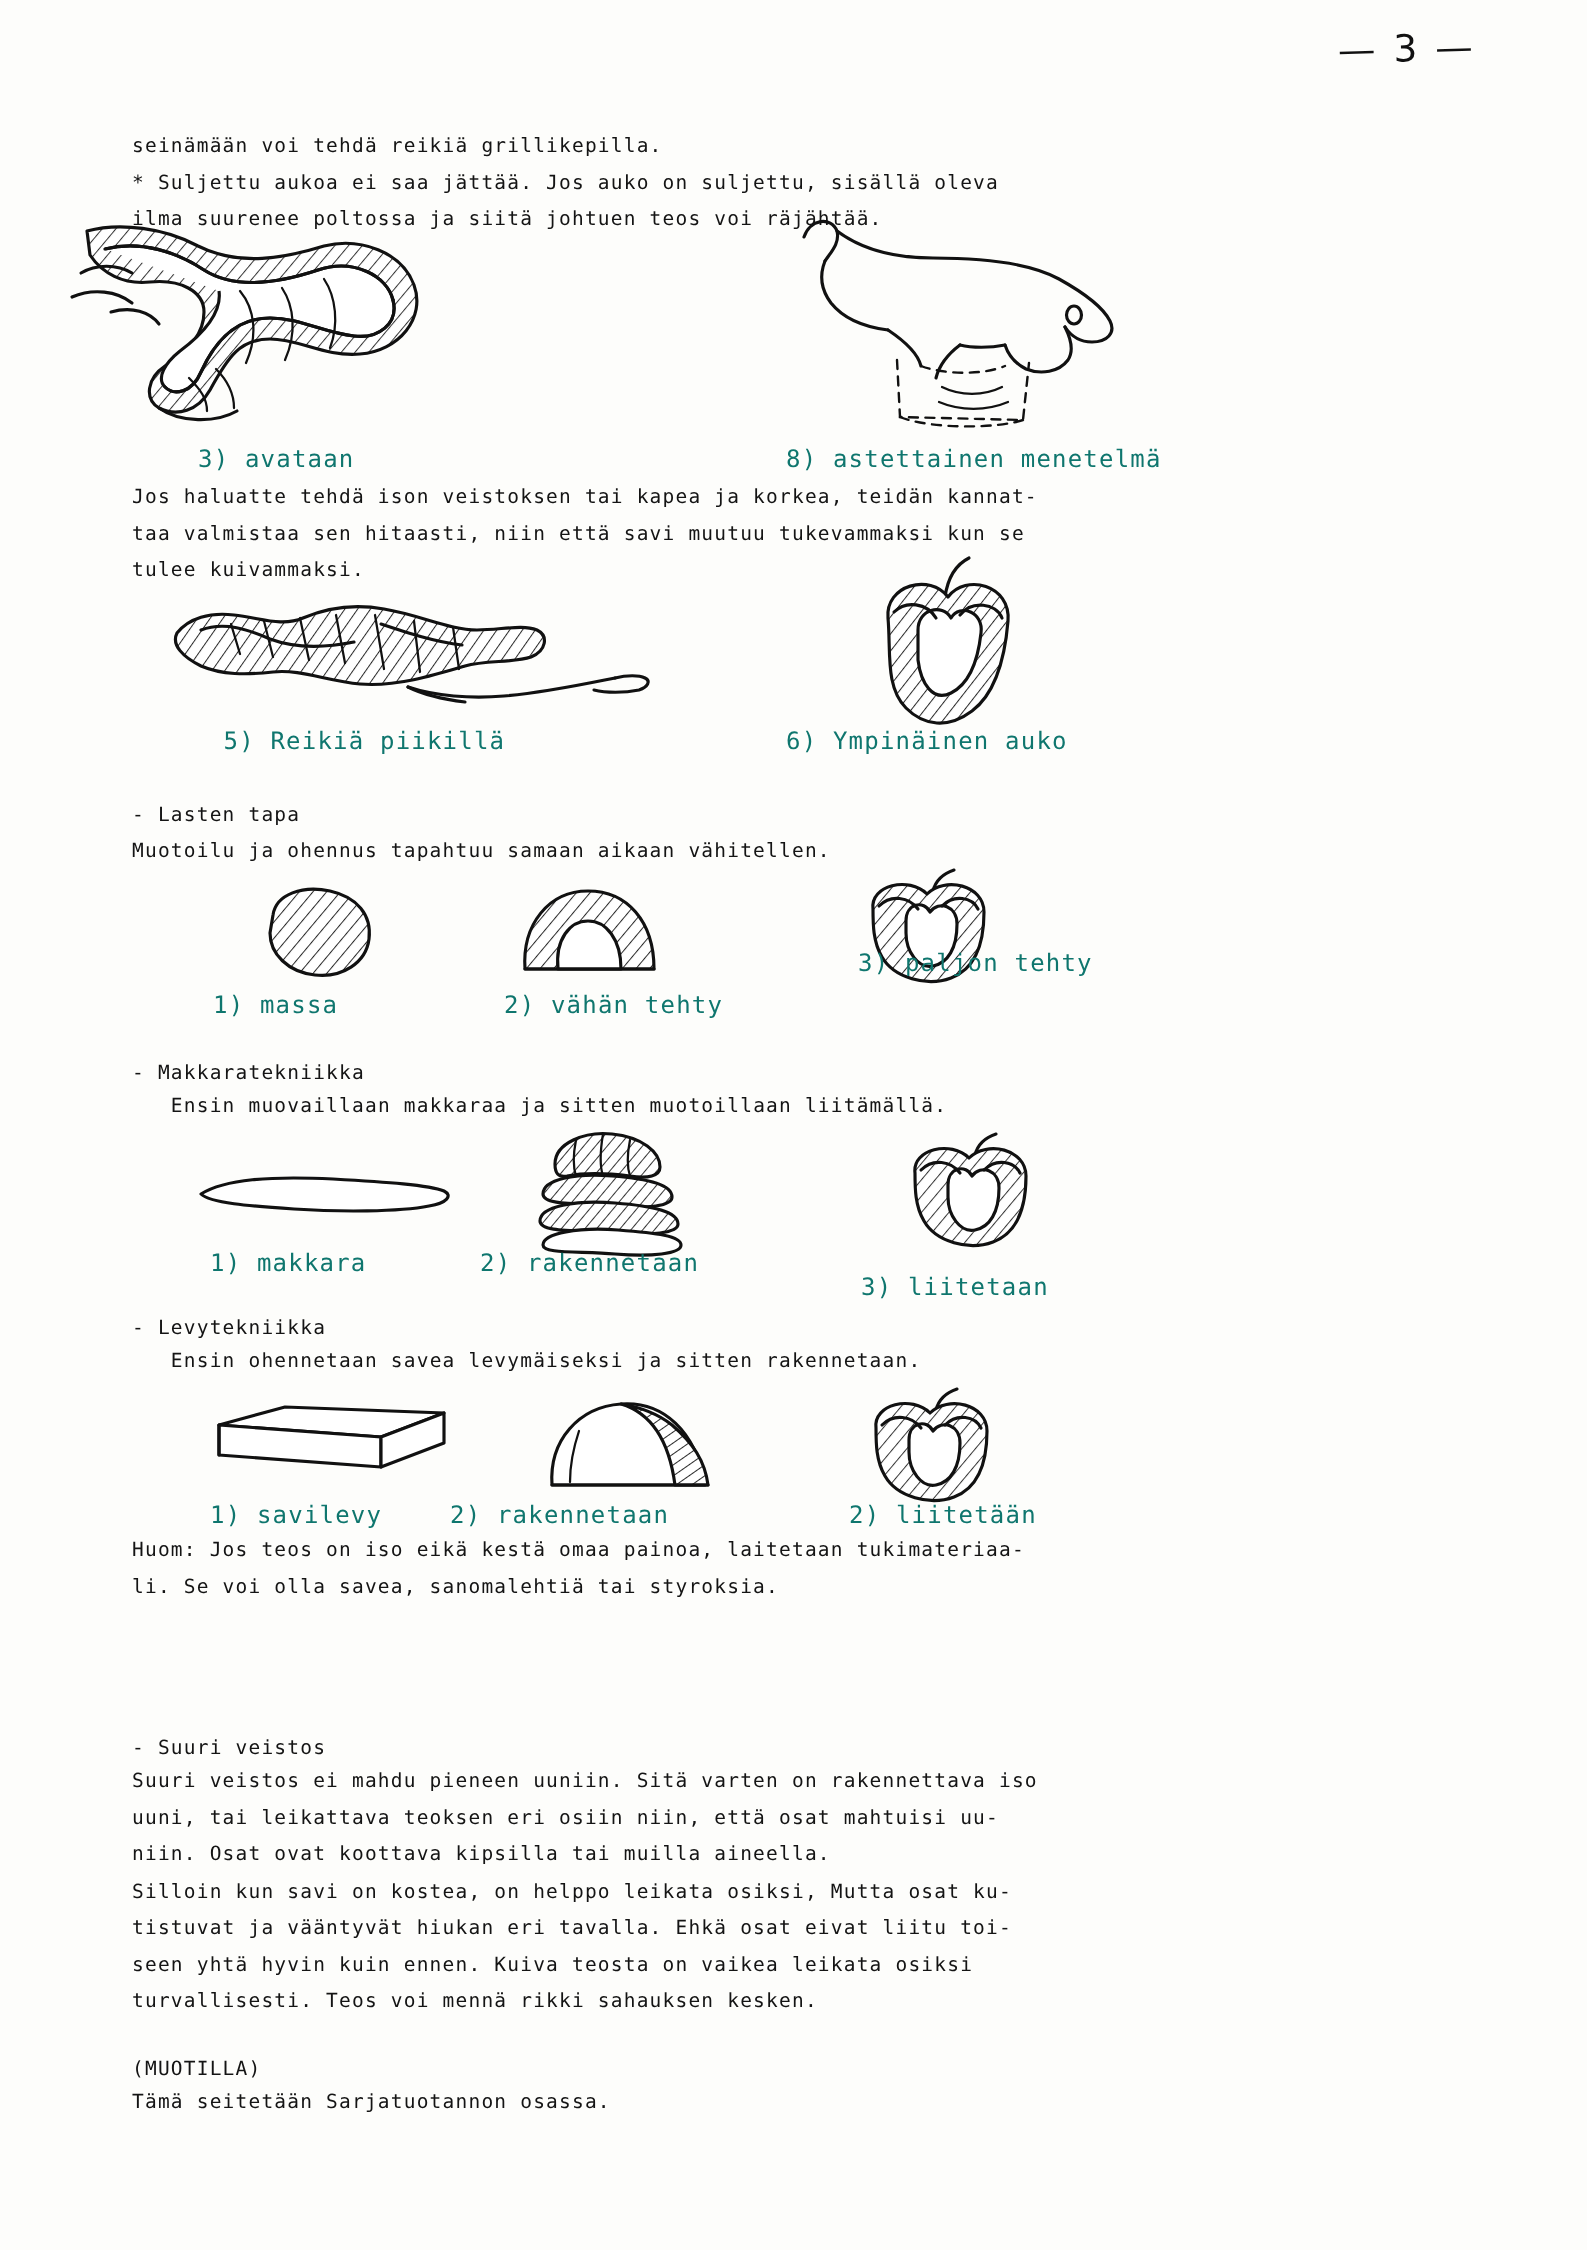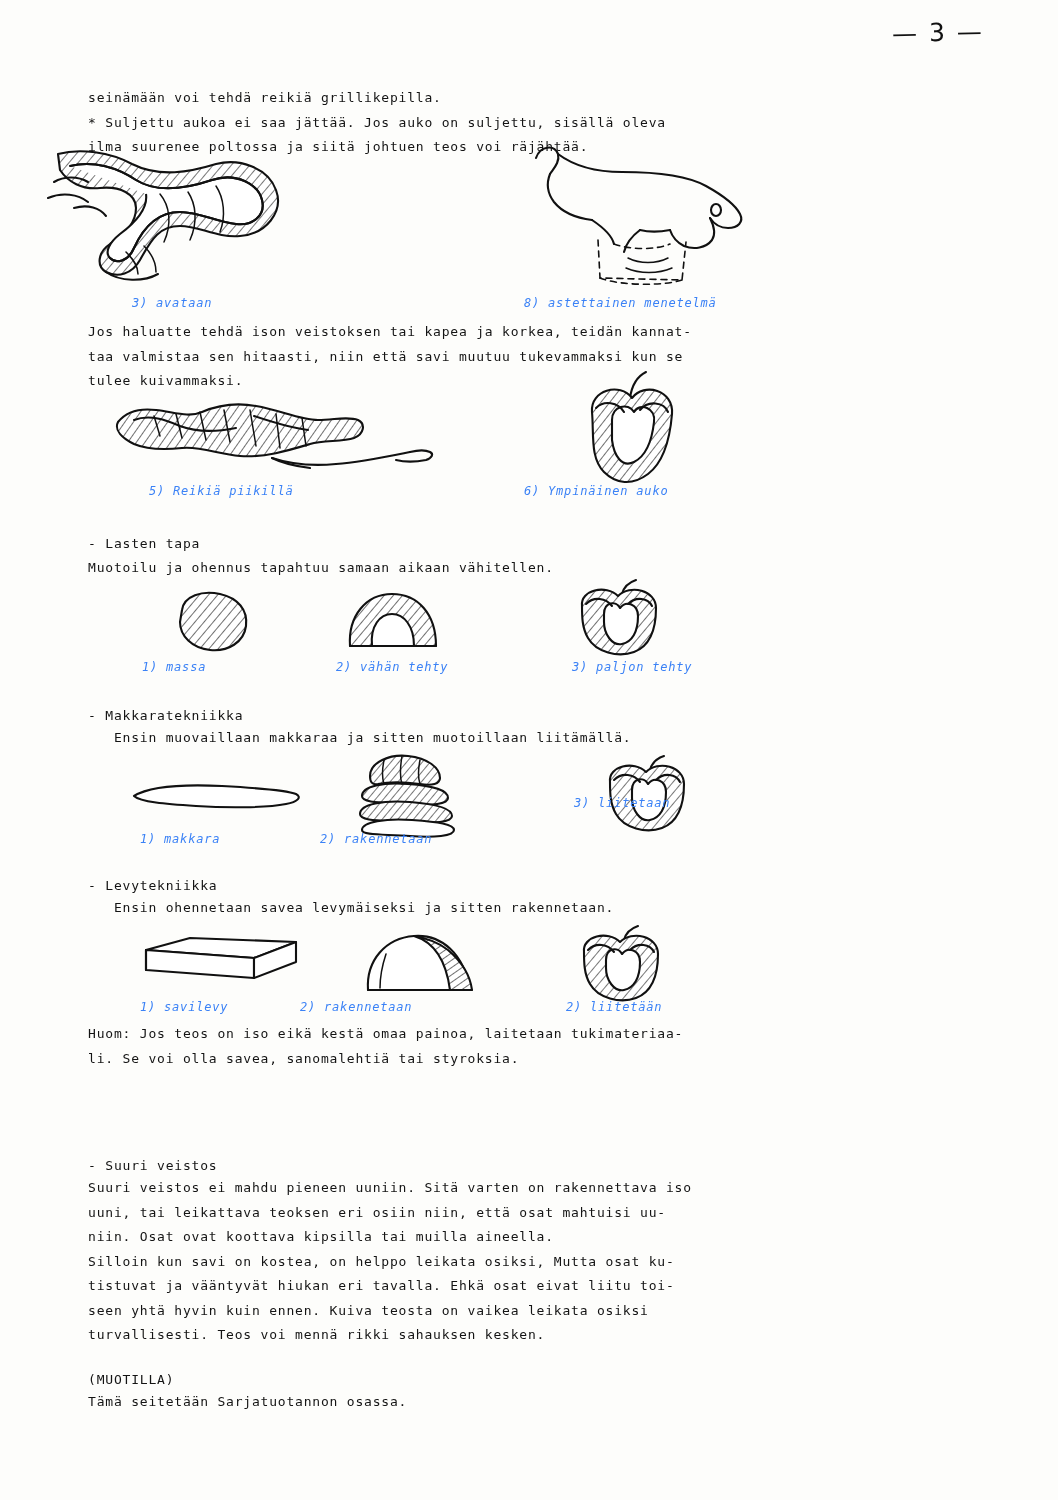--- a/index.html
+++ b/index.html
@@ -34,25 +34,24 @@
     position: absolute;
     left: 88px;
     font-size: 13px;
     line-height: 24.5px;
     letter-spacing: 0.8px;
     white-space: pre-wrap;
     color: #141414;
   }
   .caption {
     position: absolute;
-    font-size: 12px;
+    font-size: 16px;
     letter-spacing: 0.8px;
-    color: #3b82f6;
+    color: #0f766e;
     white-space: pre;
-    font-style: italic;
   }
   .fig {
     position: absolute;
   }
   svg { display: block; overflow: visible; }
   .ln { fill: none; stroke: #111; stroke-width: 2.1; stroke-linejoin: round; stroke-linecap: round; }
   .ln-thin { fill: none; stroke: #111; stroke-width: 1.5; stroke-linejoin: round; stroke-linecap: round; }
   .dash { fill: none; stroke: #111; stroke-width: 1.6; stroke-dasharray: 6 5; stroke-linecap: round; }
   .fillw { fill: #ffffff; stroke: #111; stroke-width: 2.1; stroke-linejoin: round; }
   .hatch { stroke: #111; stroke-width: 1.35; }
@@ -200,21 +199,21 @@
       <path class="fillw" d="M22 28 C20 12 46 6 58 18 C70 6 96 12 96 30 C96 52 90 68 74 74 C58 80 36 74 28 60 C22 50 22 38 22 28 Z"></path>
       <path d="M22 28 C20 12 46 6 58 18 C70 6 96 12 96 30 C96 52 90 68 74 74 C58 80 36 74 28 60 C22 50 22 38 22 28 Z" fill="url(#h6)" opacity="0.9"></path>
       <path class="fillw" d="M44 36 C44 24 56 22 60 30 C66 22 78 26 78 38 C78 54 72 64 62 66 C52 68 44 56 44 44 Z"></path>
       <path class="ln" d="M26 26 C34 18 46 20 52 28"></path>
       <path class="ln" d="M68 26 C76 18 88 20 92 28"></path>
     </svg>
   </div>
 
   <div class="caption" style="left:142px; top:660px;">1) massa</div>
   <div class="caption" style="left:336px; top:660px;">2) vähän tehty</div>
-  <div class="caption" style="left:572px; top:660px;">3) paljon tehty</div>
+  <div class="caption" style="left:572px; top:632px;">3) paljon tehty</div>
 
   <div class="text-block" style="top:704px;">- Makkaratekniikka</div>
   <div class="text-block" style="top:726px;">   Ensin muovaillaan makkaraa ja sitten muotoillaan liitämällä.</div>
 
   <div class="fig" style="left:126px; top:778px;">
     <svg width="180" height="36" viewBox="0 0 180 36">
       <path class="fillw" d="M8 18 C24 8 54 6 96 8 C132 10 160 12 170 16 C176 19 172 24 160 26 C140 30 100 30 70 28 C40 26 14 24 8 18 Z"></path>
     </svg>
   </div>
 
@@ -249,21 +248,21 @@
       <path class="fillw" d="M22 30 C20 14 46 8 58 20 C70 8 96 14 96 32 C96 54 90 70 74 76 C58 82 36 76 28 62 C22 52 22 40 22 30 Z"></path>
       <path d="M22 30 C20 14 46 8 58 20 C70 8 96 14 96 32 C96 54 90 70 74 76 C58 82 36 76 28 62 C22 52 22 40 22 30 Z" fill="url(#h8)" opacity="0.85"></path>
       <path class="fillw" d="M44 38 C44 26 56 24 60 32 C66 24 78 28 78 40 C78 56 72 66 62 68 C52 70 44 58 44 46 Z"></path>
       <path class="ln" d="M26 28 C34 20 46 22 52 30"></path>
       <path class="ln" d="M68 28 C76 20 88 22 92 30"></path>
     </svg>
   </div>
 
   <div class="caption" style="left:140px; top:832px;">1) makkara</div>
   <div class="caption" style="left:320px; top:832px;">2) rakennetaan</div>
-  <div class="caption" style="left:574px; top:796px;">3) liitetaan</div>
+  <div class="caption" style="left:574px; top:848px;">3) liitetaan</div>
 
   <div class="text-block" style="top:874px;">- Levytekniikka</div>
   <div class="text-block" style="top:896px;">   Ensin ohennetaan savea levymäiseksi ja sitten rakennetaan.</div>
 
   <div class="fig" style="left:136px; top:932px;">
     <svg width="170" height="64" viewBox="0 0 170 64">
       <path class="fillw" d="M10 18 L54 6 L160 10 L118 26 Z"></path>
       <path class="fillw" d="M10 18 L118 26 L118 46 L10 38 Z"></path>
       <path class="fillw" d="M118 26 L160 10 L160 30 L118 46 Z"></path>
       <path class="ln" d="M10 18 L10 38"></path>

